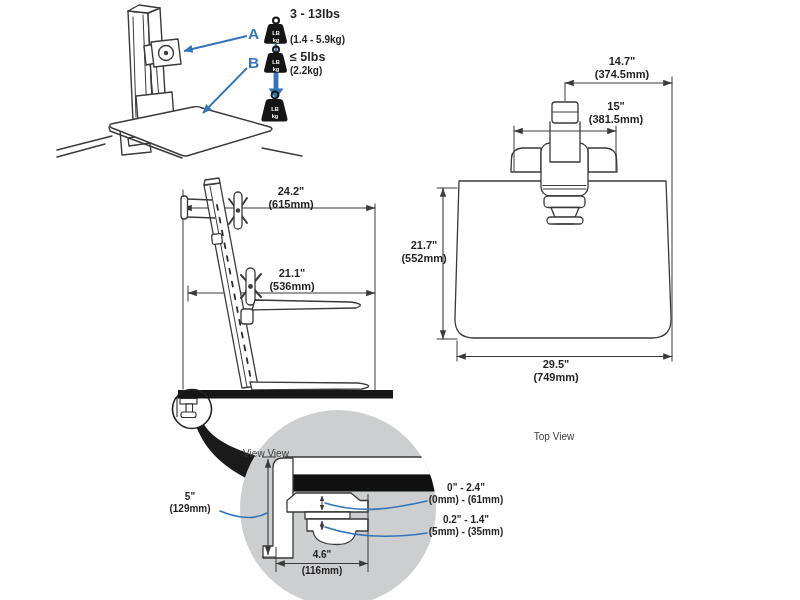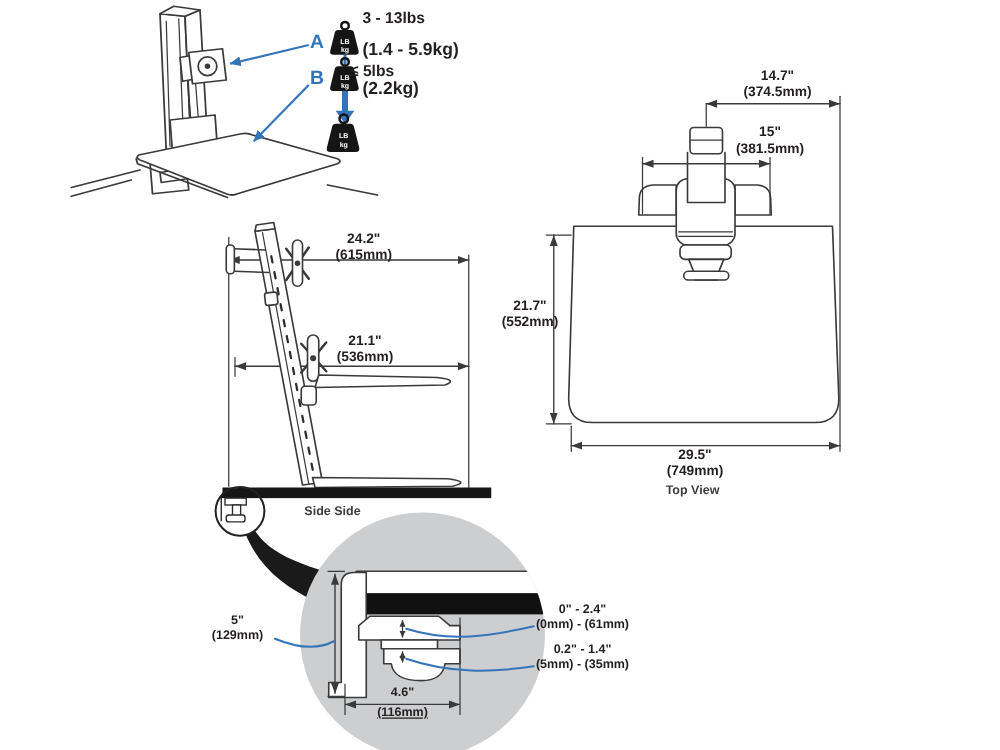--- a/index.html
+++ b/index.html
@@ -3,23 +3,23 @@
 <meta charset="utf-8">
 <style>
   html,body{margin:0;padding:0;background:#fff;}
   .stage{position:relative;width:800px;height:600px;background:#fff;overflow:hidden;
          font-family:"Liberation Sans", sans-serif;color:#231f20;}
   .stage svg{position:absolute;left:0;top:0;}
   .lbl{position:absolute;white-space:nowrap;font-weight:bold;color:#231f20;}
   .ctr{transform:translateX(-50%);text-align:center;}
   .dim{font-size:11px;line-height:12.5px;}
   .dim-sm{font-size:10px;line-height:12px;}
-  .cap{font-weight:bold;font-size:10px;color:#3c3c3c;}
+  .cap{font-weight:normal;font-size:10px;color:#3c3c3c;margin-top:44px;}
   .wt-big{font-size:12.5px;line-height:13px;}
-  .wt-sub{font-size:14px;line-height:11px;}
+  .wt-sub{font-size:10px;line-height:11px;}
   .wt-total{font-size:13.5px;}
   .ab{color:#3474ba;font-size:15.5px;font-weight:bold;}
   .blue{color:#3474ba;}
 </style>
 </head>
 <body>
 
 <div class="stage">
 
 <svg width="800" height="600" viewBox="0 0 800 600">
@@ -185,32 +185,32 @@
     <path d="M220,511 C242,520 256,519 267,513"></path>
     <path d="M325,503 C360,514 392,509 427,501"></path>
     <path d="M325,527 C360,539 394,538 427,533"></path>
   </g>
 </svg>
 
 <div class="lbl ab" style="left:248px;top:25px;">A</div>
 <div class="lbl ab" style="left:248px;top:54px;">B</div>
 <div class="lbl wt-big" style="left:290px;top:8px;">3 - 13lbs</div>
 <div class="lbl wt-sub" style="left:290px;top:34px;">(1.4 - 5.9kg)</div>
-<div class="lbl wt-big" style="left:280px;top:51px;">≤ 5lbs</div>
+<div class="lbl wt-big" style="left:290px;top:51px;">≤ 5lbs</div>
 <div class="lbl wt-sub" style="left:290px;top:65px;">(2.2kg)</div>
 
 <div class="lbl ctr dim" style="left:291px;top:185px;">
   <div>24.2"</div>
   <div>(615mm)</div>
 </div>
 <div class="lbl ctr dim" style="left:292px;top:267px;">
   <div>21.1"</div>
   <div>(536mm)</div>
 </div>
-<div class="lbl ctr cap" style="left:266px;top:404px;">Side Side</div>
+<div class="lbl ctr cap" style="left:266px;top:404px;">View View</div>
 
 <div class="lbl ctr dim" style="left:622px;top:55px;">
   <div>14.7"</div>
   <div>(374.5mm)</div>
 </div>
 <div class="lbl ctr dim" style="left:616px;top:100px;">
   <div>15"</div>
   <div>(381.5mm)</div>
 </div>
 <div class="lbl ctr dim" style="left:424px;top:239px;">
@@ -221,21 +221,21 @@
   <div>29.5"</div>
   <div>(749mm)</div>
 </div>
 <div class="lbl ctr cap" style="left:554px;top:387px;">Top View</div>
 
 <div class="lbl ctr dim-sm" style="left:190px;top:491px;">
   <div>5"</div>
   <div>(129mm)</div>
 </div>
 <div class="lbl ctr dim-sm" style="left:322px;top:549px;">4.6"</div>
-<div class="lbl ctr dim-sm" style="left:322px;top:565px;text-decoration:underline;">(116mm)</div>
+<div class="lbl ctr dim-sm" style="left:322px;top:565px;">(116mm)</div>
 <div class="lbl ctr dim-sm" style="left:466px;top:482px;">
   <div>0" - 2.4"</div>
   <div>(0mm) - (61mm)</div>
 </div>
 <div class="lbl ctr dim-sm" style="left:466px;top:514px;">
   <div>0.2" - 1.4"</div>
   <div>(5mm) - (35mm)</div>
 </div>
 
 </div>

